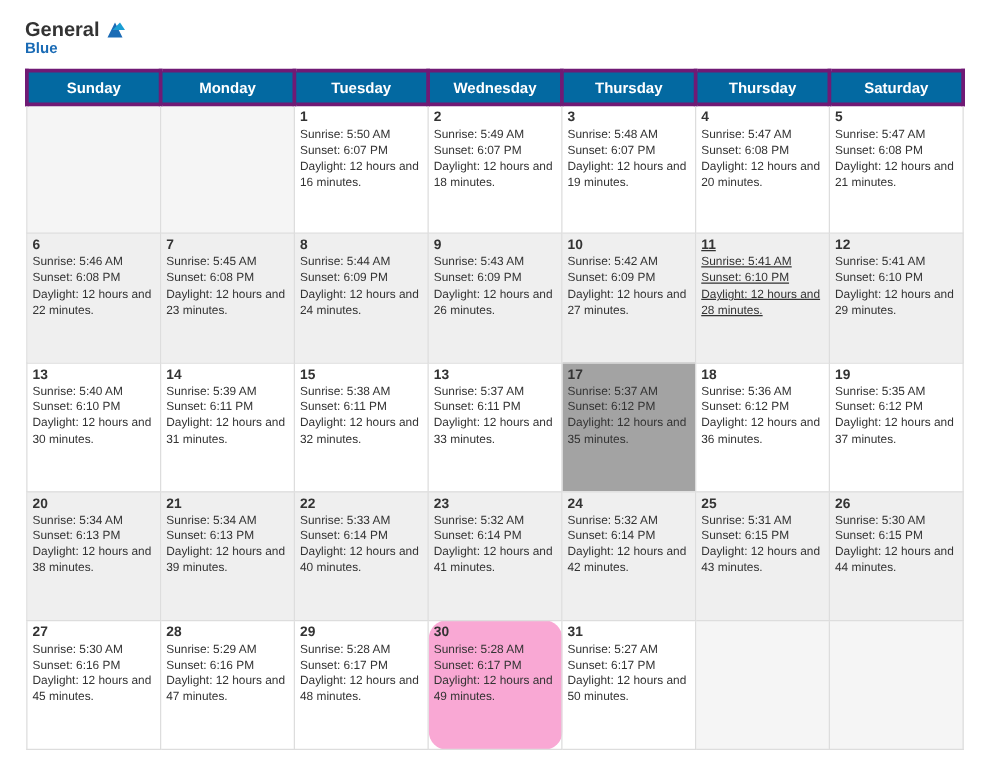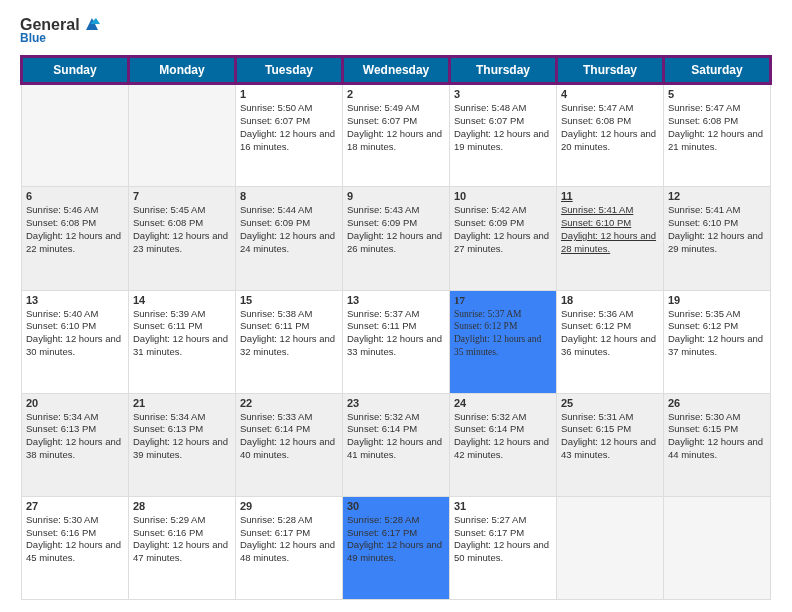--- a/index.html
+++ b/index.html
@@ -181,21 +181,21 @@
             <div class="cell-text">Sunrise: 5:39 AM<br>Sunset: 6:11 PM<br>Daylight: 12 hours and 31 minutes.</div>
           </td>
           <td style="background: rgb(255, 255, 255);">
             <span class="day-num">15</span>
             <div class="cell-text">Sunrise: 5:38 AM<br>Sunset: 6:11 PM<br>Daylight: 12 hours and 32 minutes.</div>
           </td>
           <td style="background: rgb(255, 255, 255);">
             <span class="day-num">13</span>
             <div class="cell-text">Sunrise: 5:37 AM<br>Sunset: 6:11 PM<br>Daylight: 12 hours and 33 minutes.</div>
           </td>
-          <td style="background: #3b82f6; font-family: Liberation Serif, serif;">
+          <td style="background: #a3a3a3;">
             <span class="day-num">17</span>
             <div class="cell-text">Sunrise: 5:37 AM<br>Sunset: 6:12 PM<br>Daylight: 12 hours and 35 minutes.</div>
           </td>
           <td style="background: rgb(255, 255, 255);">
             <span class="day-num">18</span>
             <div class="cell-text">Sunrise: 5:36 AM<br>Sunset: 6:12 PM<br>Daylight: 12 hours and 36 minutes.</div>
           </td>
           <td style="background: rgb(255, 255, 255);">
             <span class="day-num">19</span>
             <div class="cell-text">Sunrise: 5:35 AM<br>Sunset: 6:12 PM<br>Daylight: 12 hours and 37 minutes.</div>
@@ -237,21 +237,21 @@
             <div class="cell-text">Sunrise: 5:30 AM<br>Sunset: 6:16 PM<br>Daylight: 12 hours and 45 minutes.</div>
           </td>
           <td style="background: rgb(255, 255, 255);">
             <span class="day-num">28</span>
             <div class="cell-text">Sunrise: 5:29 AM<br>Sunset: 6:16 PM<br>Daylight: 12 hours and 47 minutes.</div>
           </td>
           <td style="background: rgb(255, 255, 255);">
             <span class="day-num">29</span>
             <div class="cell-text">Sunrise: 5:28 AM<br>Sunset: 6:17 PM<br>Daylight: 12 hours and 48 minutes.</div>
           </td>
-          <td style="background: #3b82f6;">
+          <td style="background: #f9a8d4; border-radius: 15px;">
             <span class="day-num">30</span>
             <div class="cell-text">Sunrise: 5:28 AM<br>Sunset: 6:17 PM<br>Daylight: 12 hours and 49 minutes.</div>
           </td>
           <td style="background: rgb(255, 255, 255);">
             <span class="day-num">31</span>
             <div class="cell-text">Sunrise: 5:27 AM<br>Sunset: 6:17 PM<br>Daylight: 12 hours and 50 minutes.</div>
           </td>
           <td class="empty-cell" style="background: rgb(240, 240, 240);"></td>
           <td class="empty-cell" style="background: rgb(240, 240, 240);"></td>
         </tr>

